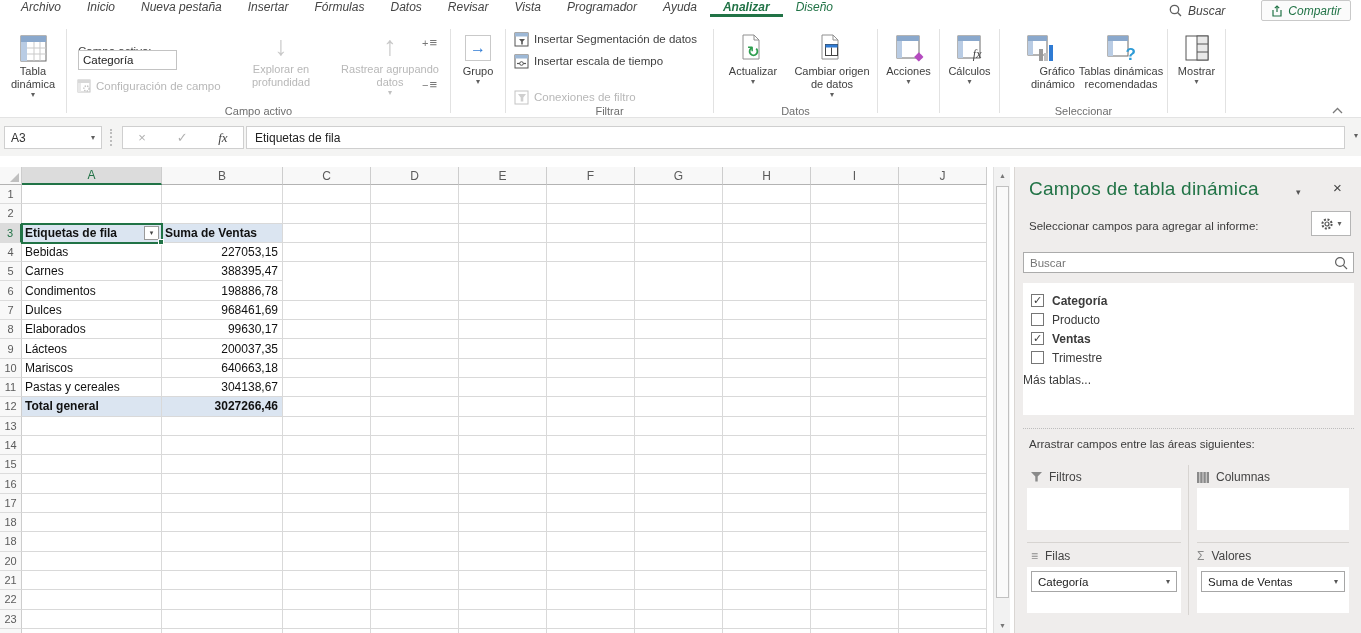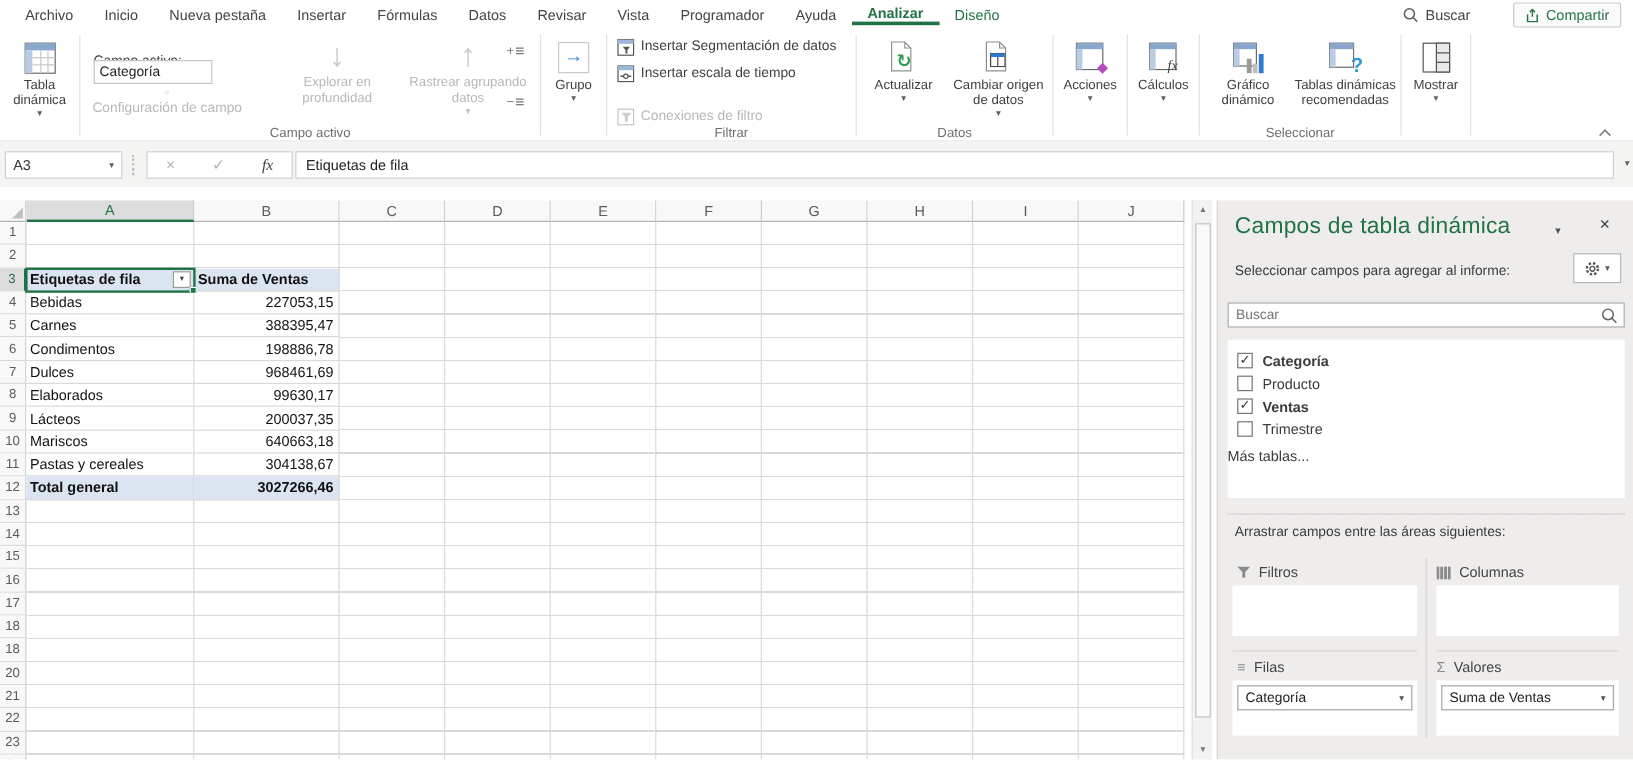--- a/index.html
+++ b/index.html
@@ -2,21 +2,21 @@
 <html><head>
 <meta charset="utf-8">
 <style>
   * { margin:0; padding:0; box-sizing:border-box; }
   html,body { width:1361px; height:633px; overflow:hidden; background:#fff;
     font-family:"Liberation Sans","DejaVu Sans",sans-serif; }
   .app { position:relative; width:1361px; height:633px; background:#fff; }
 
   
   .tabbar { position:absolute; left:0; top:0; width:100%; height:25px; background:#fff;
-    display:flex; align-items:center; padding-left:8px; font-size:12px; color:#444; }
+    display:flex; align-items:flex-start; padding-left:8px; font-size:12px; color:#444;font-style:italic; }
   .tab { padding:0 13px; display:flex; align-items:center; cursor:default; white-space:nowrap; }
   .tab.active { color:#217346; font-weight:700; border-bottom:3px solid #217346; padding-bottom:0; }
   .tab.contextual { color:#217346; }
   .tab-right { margin-left:auto; display:flex; align-items:center; gap:6px; padding-right:10px; }
   .searchbox { display:flex; align-items:center; gap:6px; color:#444; margin-right:30px; }
   .share-btn { display:flex; align-items:center; gap:5px; border:1px solid #c9c9c9; background:#fbfbfb;
     border-radius:2px; height:21px; padding:0 9px; color:#217346; font-size:12px; }
 
   
   .ribbon { position:absolute; left:0; top:25px; width:100%; height:93px; background:#fff;
@@ -186,21 +186,21 @@
         </span>
         <span>Tabla dinámica</span>
         <span class="chev">▾</span>
       </div>
     </div>
     <div class="rsep" style="left:66px;"></div>
 
     <div class="rgroup" style="left:67px;width:383px;">
       <span class="rlabel" style="left:11px;top:20px;">Campo activo:</span>
       <input class="ribbon-input" style="left: 11px; top: 25px; width: 99px; height: 20px;" value="Categoría">
-      <div class="rowbtn disabled" style="left:10px;top:51px;flex-direction:column;">
+      <div class="rowbtn disabled" style="left:10px;top:51px;">
         <svg width="14" height="14" viewBox="0 0 14 14">
             <rect x="1" y="1" width="12" height="12" fill="#fff" stroke="#c4c4c4"></rect>
             <rect x="1" y="1" width="12" height="3" fill="#d8d8d8"></rect>
             <rect x="1" y="4" width="3" height="9" fill="#e8e8e8"></rect>
             <circle cx="9.5" cy="9.5" r="2.6" fill="none" stroke="#c4c4c4" stroke-width="1.4" stroke-dasharray="1.4 1.1"></circle>
           </svg>
         <span>Configuración de campo</span>
       </div>
       <div class="bigbtn disabled" style="left:166px;top:0;width:96px;">
         <span class="bicon arrowglyph">↓</span>
@@ -328,21 +328,21 @@
             <span style="position:absolute;right:1px;bottom:0;color:#444;font-size:12px;font-style:italic;font-family:'Liberation Serif',serif;">fx</span>
           </span>
         </span>
         <span>Cálculos</span>
         <span class="chev">▾</span>
       </div>
     </div>
     <div class="rsep" style="left:999px;"></div>
 
     <div class="rgroup" style="left:1000px;width:167px;">
-      <div class="bigbtn" style="left:5px;top:2px;width:70px;">
+      <div class="bigbtn" style="left:5px;top:2px;width:70px;text-align:right;">
         <span class="bicon">
           <svg width="27" height="27" viewBox="0 0 27 27">
               <rect x="1" y="1" width="19" height="19" fill="#fff" stroke="#6a6a6a"></rect>
               <rect x="1" y="1" width="19" height="5" fill="#8aa8cc"></rect>
               <rect x="1" y="6" width="5" height="14" fill="#b9cce4"></rect>
               <rect x="12" y="14" width="4" height="12" fill="#9a9a9a"></rect>
               <rect x="17" y="18" width="4" height="8" fill="#c0c0c0"></rect>
               <rect x="22" y="10" width="4" height="16" fill="#2f7bd4"></rect>
             </svg>
         </span>

